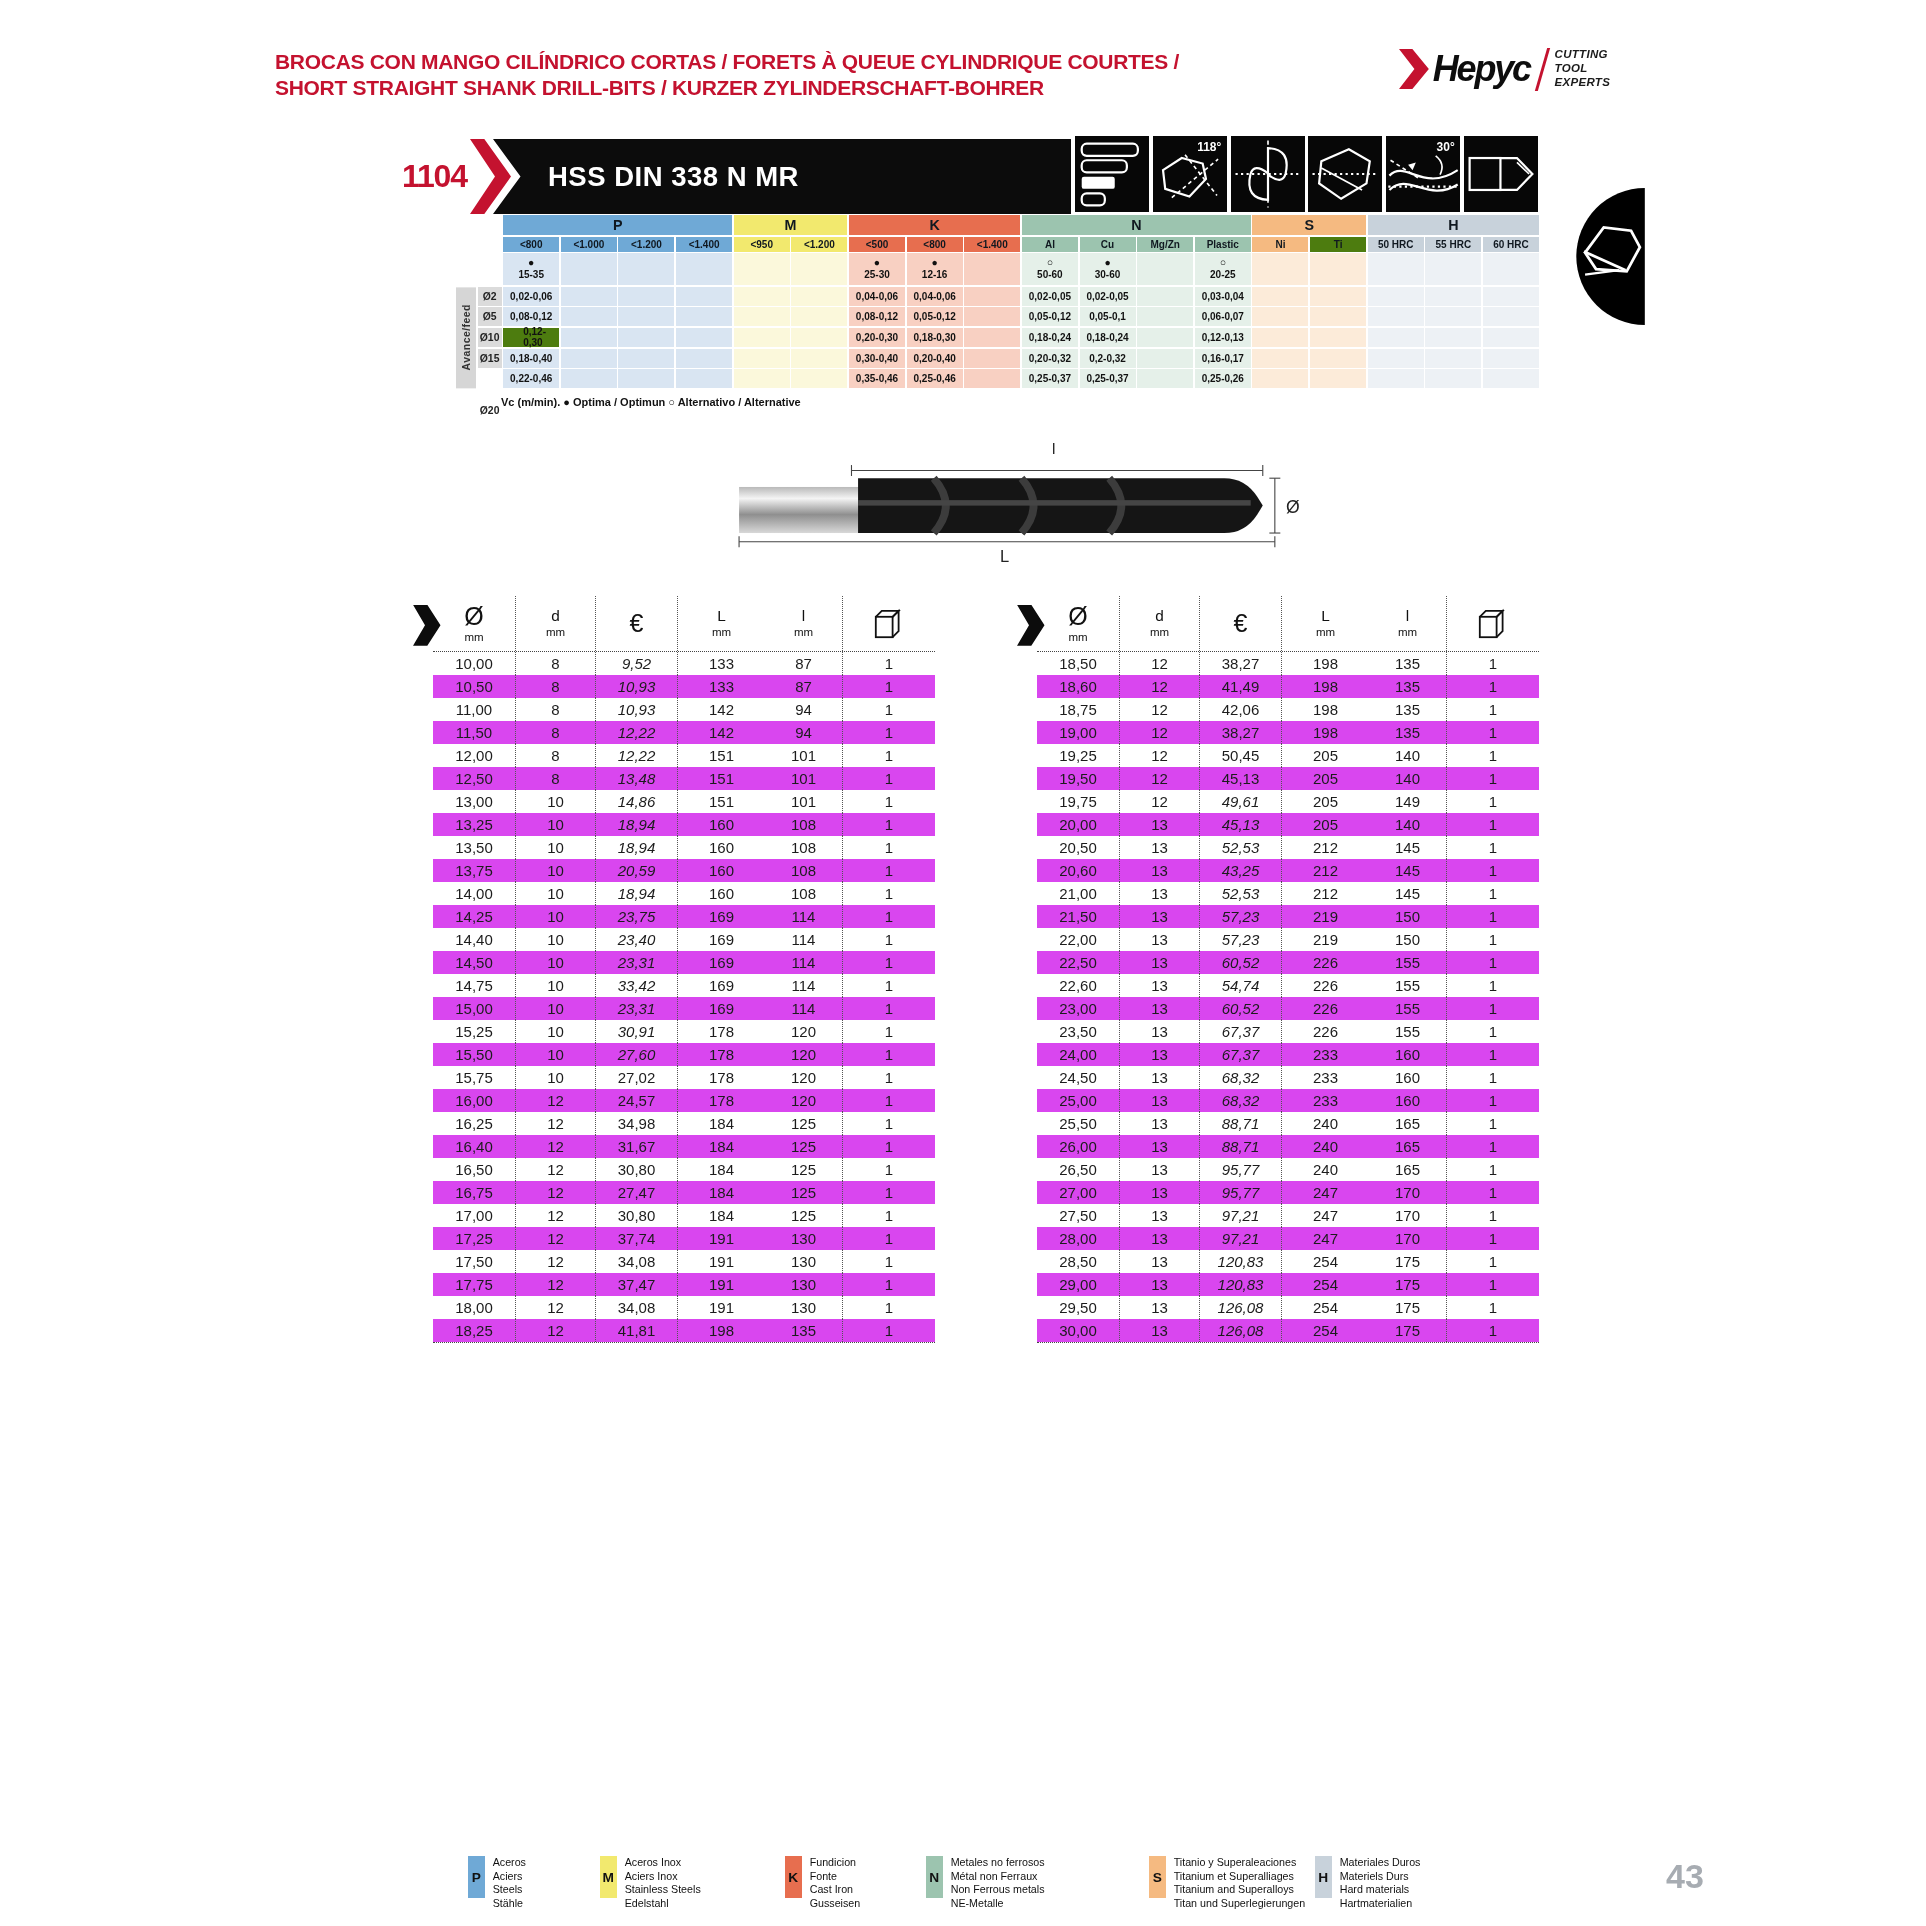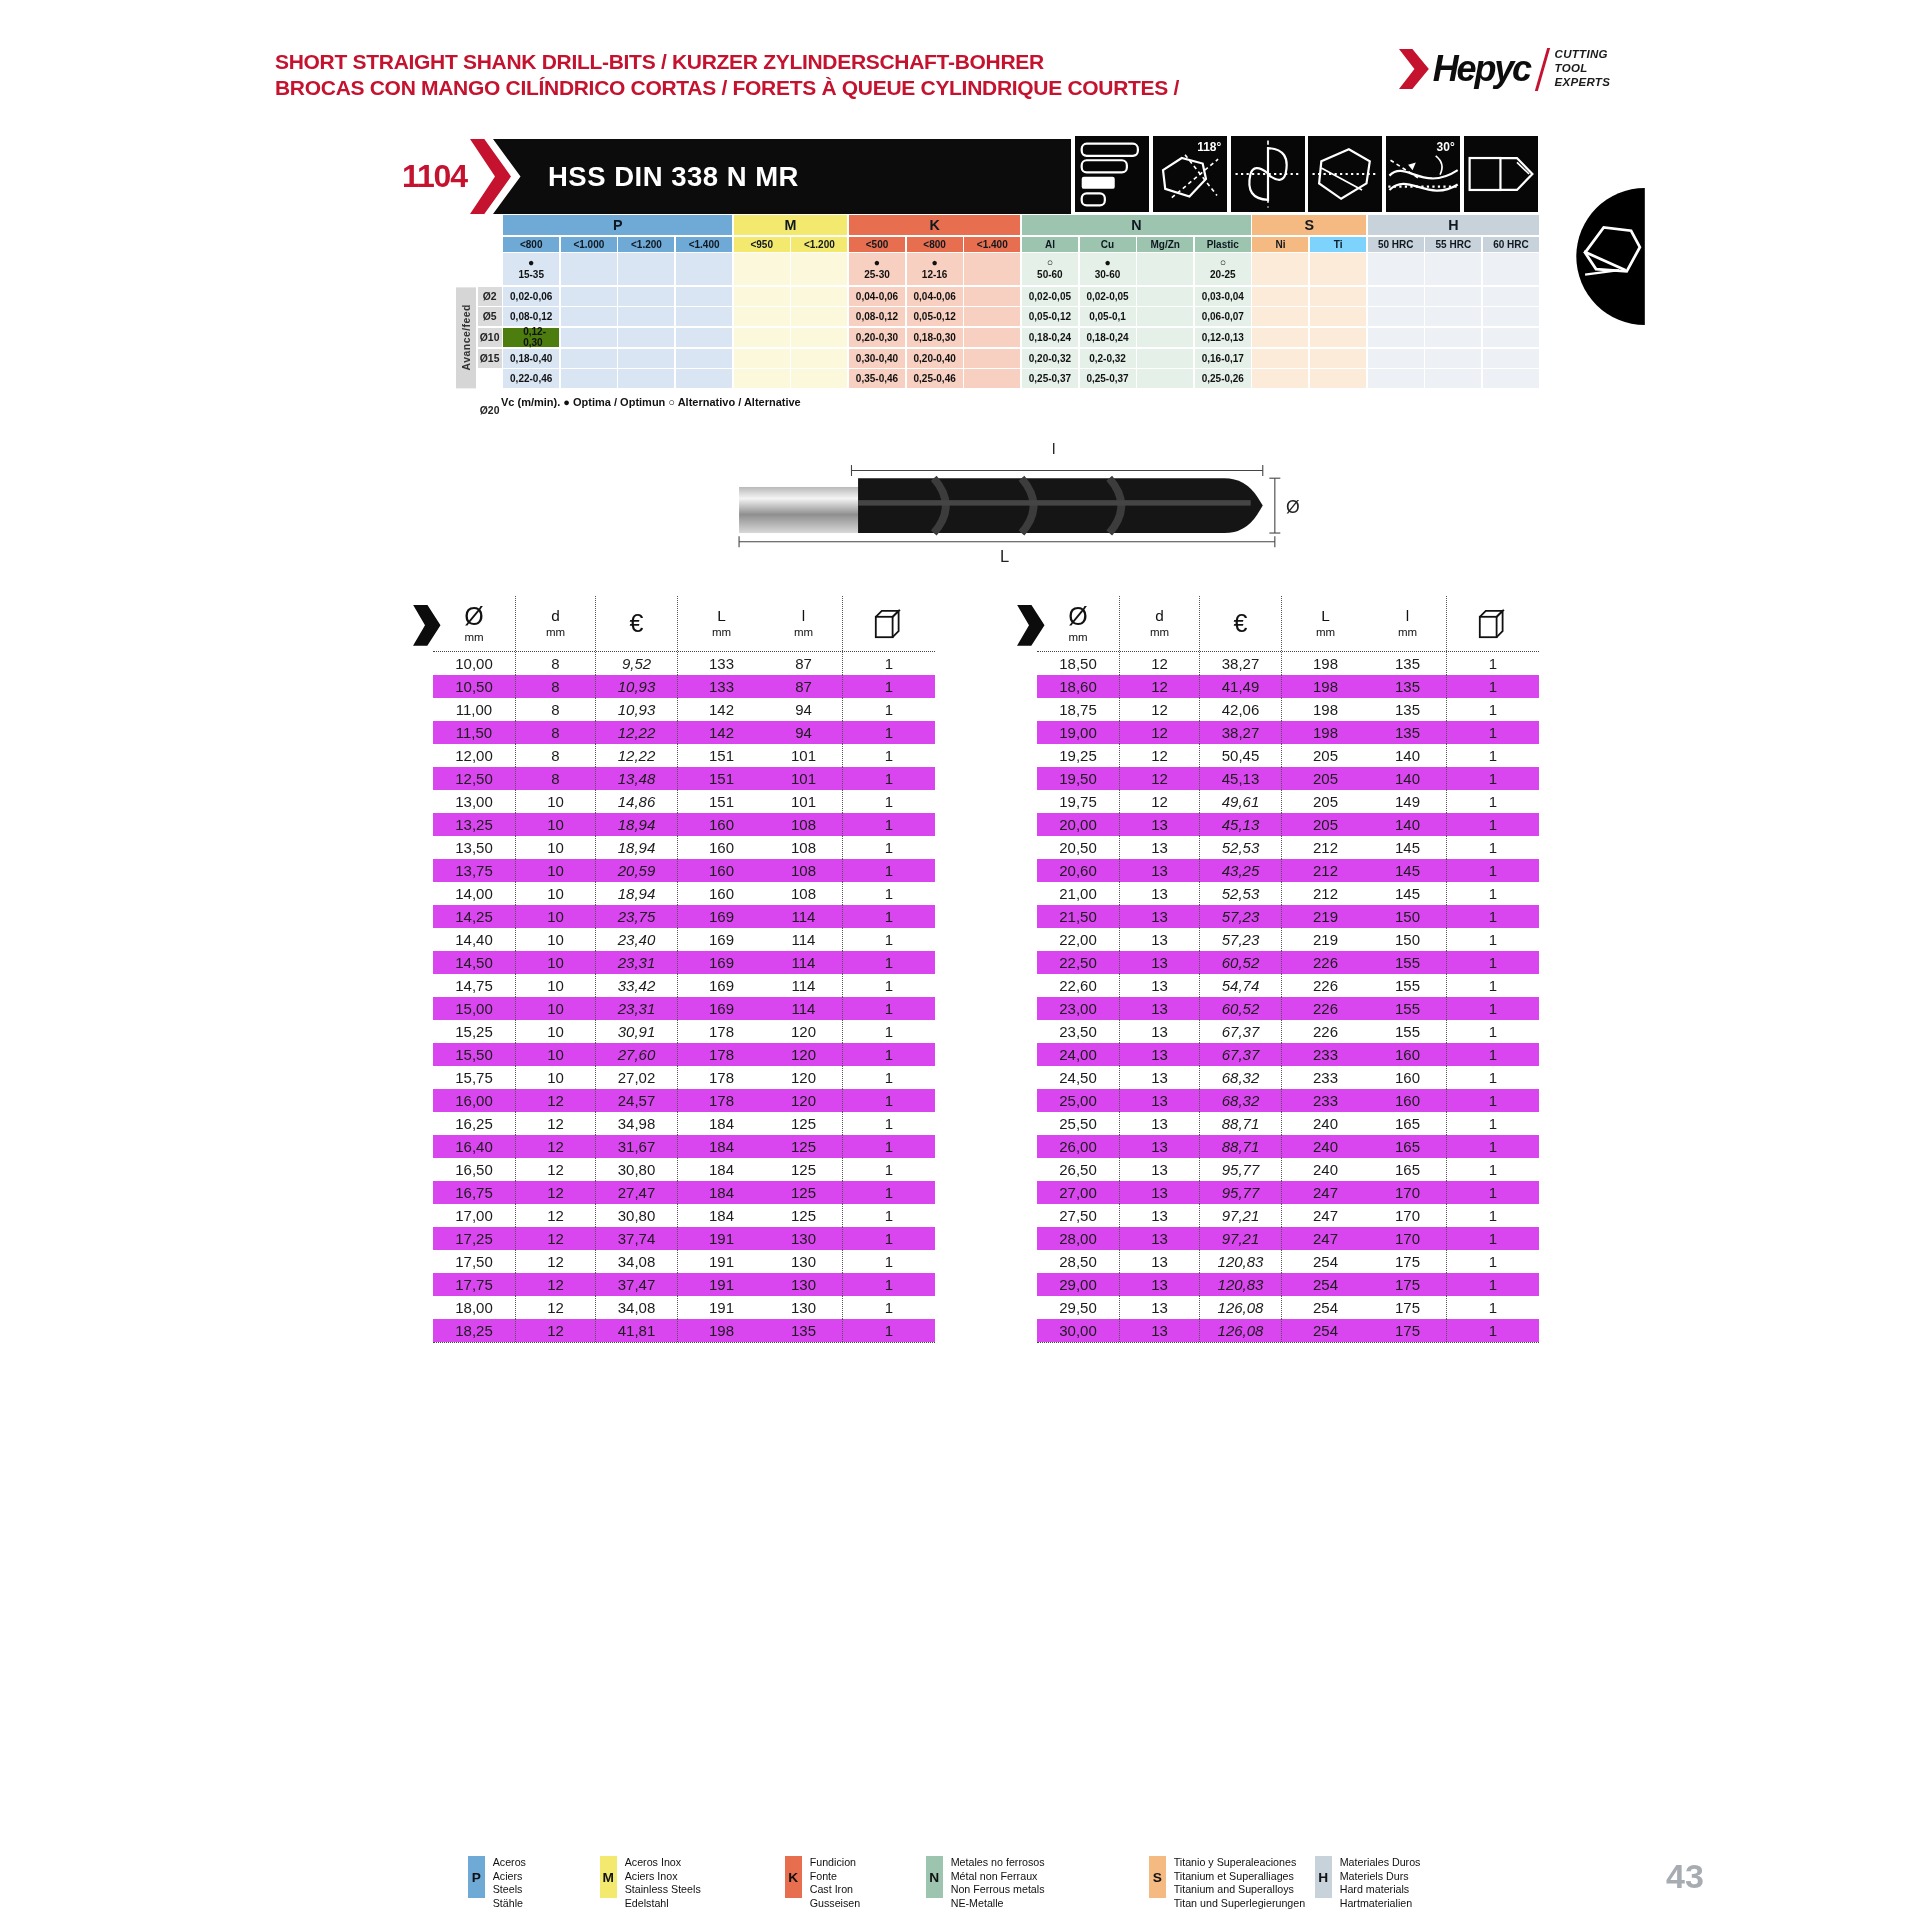--- a/index.html
+++ b/index.html
@@ -73,22 +73,22 @@
     font-size:13.7px;font-weight:bold;color:#111;flex:none;}
   .lglines{font-size:10.7px;line-height:13.5px;color:#111;font-weight:500;white-space:nowrap;}
   .pagenum{position:absolute;left:1666px;top:1857px;font-size:34px;font-weight:bold;color:#A7ACB2;}
 </style>
 </head>
 <body>
 
 <div id="canvas">
 
   <div class="title">
+    <div>BROCAS CON MANGO CILÍNDRICO CORTAS / FORETS À QUEUE CYLINDRIQUE COURTES /</div>
     <div>SHORT STRAIGHT SHANK DRILL-BITS / KURZER ZYLINDERSCHAFT-BOHRER</div>
-    <div>BROCAS CON MANGO CILÍNDRICO CORTAS / FORETS À QUEUE CYLINDRIQUE COURTES /</div>
   </div>
 
   <div class="logo">
     <svg width="36" height="48" viewBox="0 0 70 90">
       <polygon points="0,6 26,6 58,45 26,84 0,84 30,45" fill="#C4122F"></polygon>
     </svg>
     <span class="logo-brand">Hepyc</span>
     <span class="logo-slash"></span>
     <span class="logo-tag">
       <div>CUTTING</div>
@@ -177,21 +177,21 @@
       <div class="msub" style="background: rgb(231, 110, 79); grid-area: 2 / 9;">&lt;500</div>
       <div class="msub" style="background: rgb(231, 110, 79); grid-area: 2 / 10;">&lt;800</div>
       <div class="msub" style="background: rgb(231, 110, 79); grid-area: 2 / 11;">&lt;1.400</div>
       <div class="mcat" style="background: rgb(156, 196, 175); grid-area: 1 / 12 / auto / span 4;">N</div>
       <div class="msub" style="background: rgb(156, 196, 175); grid-area: 2 / 12;">Al</div>
       <div class="msub" style="background: rgb(156, 196, 175); grid-area: 2 / 13;">Cu</div>
       <div class="msub" style="background: rgb(156, 196, 175); grid-area: 2 / 14;">Mg/Zn</div>
       <div class="msub" style="background: rgb(156, 196, 175); grid-area: 2 / 15;">Plastic</div>
       <div class="mcat" style="background: rgb(245, 186, 129); grid-area: 1 / 16 / auto / span 2;">S</div>
       <div class="msub" style="background: rgb(245, 186, 129); grid-area: 2 / 16;">Ni</div>
-      <div class="msub" style="background: #7dd3fc; grid-area: 2 / 17;">Ti</div>
+      <div class="msub" style="background: #4d7c0f; grid-area: 2 / 17;">Ti</div>
       <div class="mcat" style="background: rgb(200, 210, 219); grid-area: 1 / 18 / auto / span 3;">H</div>
       <div class="msub" style="background: rgb(200, 210, 219); grid-area: 2 / 18;">50 HRC</div>
       <div class="msub" style="background: rgb(200, 210, 219); grid-area: 2 / 19;">55 HRC</div>
       <div class="msub" style="background: rgb(200, 210, 219); grid-area: 2 / 20;">60 HRC</div>
       <div class="mvc" style="background: rgb(217, 229, 242); grid-area: 3 / 3;">
         <span class="dot">●</span>
         <span>15-35</span>
       </div>
       <div class="mvc" style="background: rgb(217, 229, 242); grid-area: 3 / 4;"></div>
       <div class="mvc" style="background: rgb(217, 229, 242); grid-area: 3 / 5;"></div>

